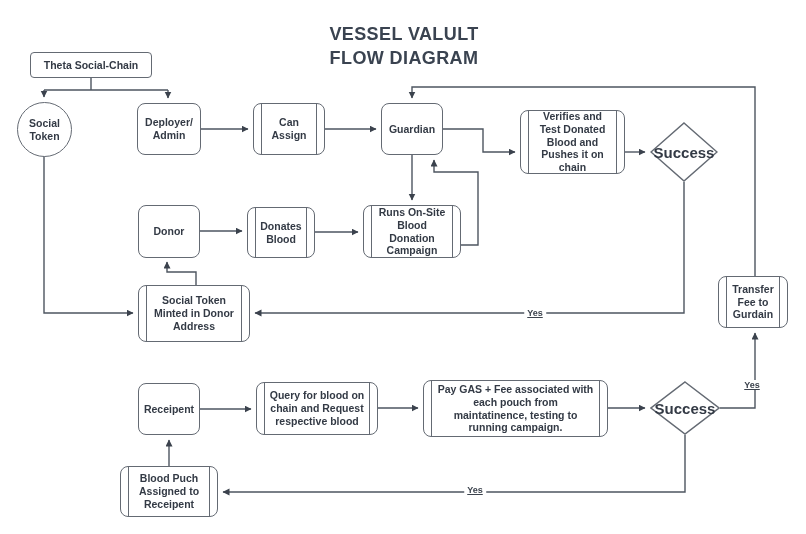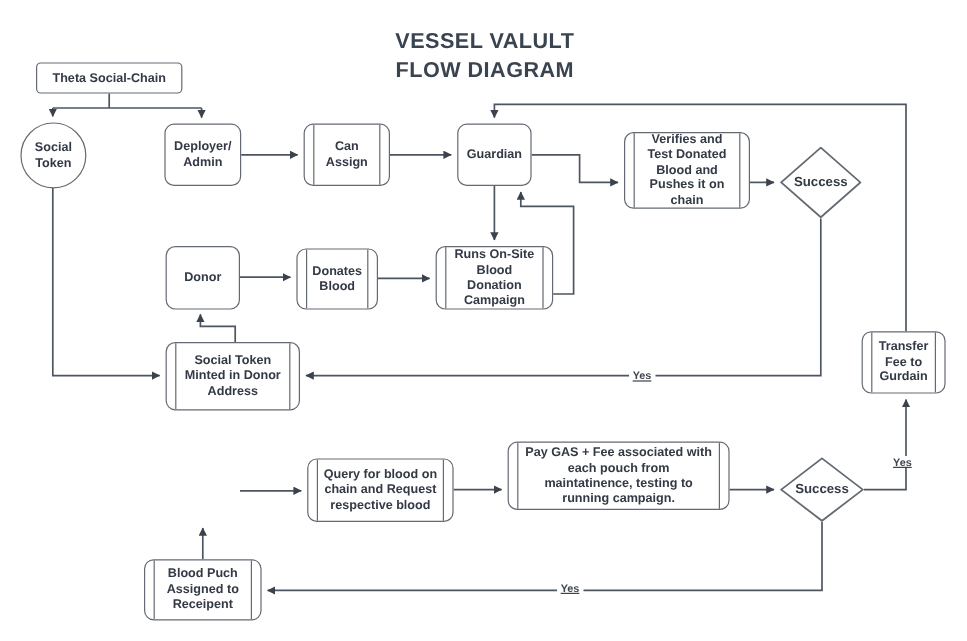--- a/index.html
+++ b/index.html
@@ -23,21 +23,21 @@
   .node.process::before,.node.process::after{
     content:"";position:absolute;top:0;bottom:0;width:1.4px;background:#646a73;
   }
   .node.process::before{left:7px;}
   .node.process::after{right:7px;}
   .node.process{padding:2px 11px;}
   .diamond{position:absolute;z-index:2;}
   .diamond svg{position:absolute;left:0;top:0;}
   .diamond .dlabel{
     position:absolute;left:0;top:0;right:0;bottom:0;display:flex;
-    align-items:center;justify-content:center;font-size:11px;font-weight:bold;
+    align-items:center;justify-content:center;font-size:15px;font-weight:bold;
     color:#333a45;
   }
   .edge-label{
     position:absolute;transform:translate(-50%,-50%);background:#ffffff;
     padding:0 3px;font-size:9px;font-weight:bold;color:#3c434d;z-index:3;text-decoration:underline;
   }
   #wires{position:absolute;left:0;top:0;z-index:1;}
 </style>
 </head>
 <body>
@@ -143,26 +143,29 @@
   </div>
 
   <div class="node process" style="left:138px;top:285px;width:112px;height:57px;">
     <span>Social Token Minted in Donor Address</span>
   </div>
 
   <div class="node process" style="left:718px;top:276px;width:70px;height:52px;">
     <span>Transfer Fee to Gurdain</span>
   </div>
 
+  <div class="node" style="left:138px;top:383px;width:62px;height:52px;">
+    <span>Receipent</span>
+  </div>
 
   <div class="node process" style="left:256px;top:382px;width:122px;height:53px;">
     <span>Query for blood on chain and Request respective blood</span>
   </div>
 
-  <div class="node process" style="left:423px;top:368px;width:185px;height:57px;">
+  <div class="node process" style="left:423px;top:380px;width:185px;height:57px;">
     <span>Pay GAS + Fee associated with each pouch from maintatinence, testing to running campaign.</span>
   </div>
 
   <div class="diamond" style="left:650px;top:381px;width:70px;height:54px;">
     <svg width="70" height="54" viewBox="0 0 70 54">
       <polygon points="35,1 69,27 35,53 1,27" fill="#ffffff" stroke="#646a73" stroke-width="1.5"></polygon>
     </svg>
     <div class="dlabel">Success</div>
   </div>
 

